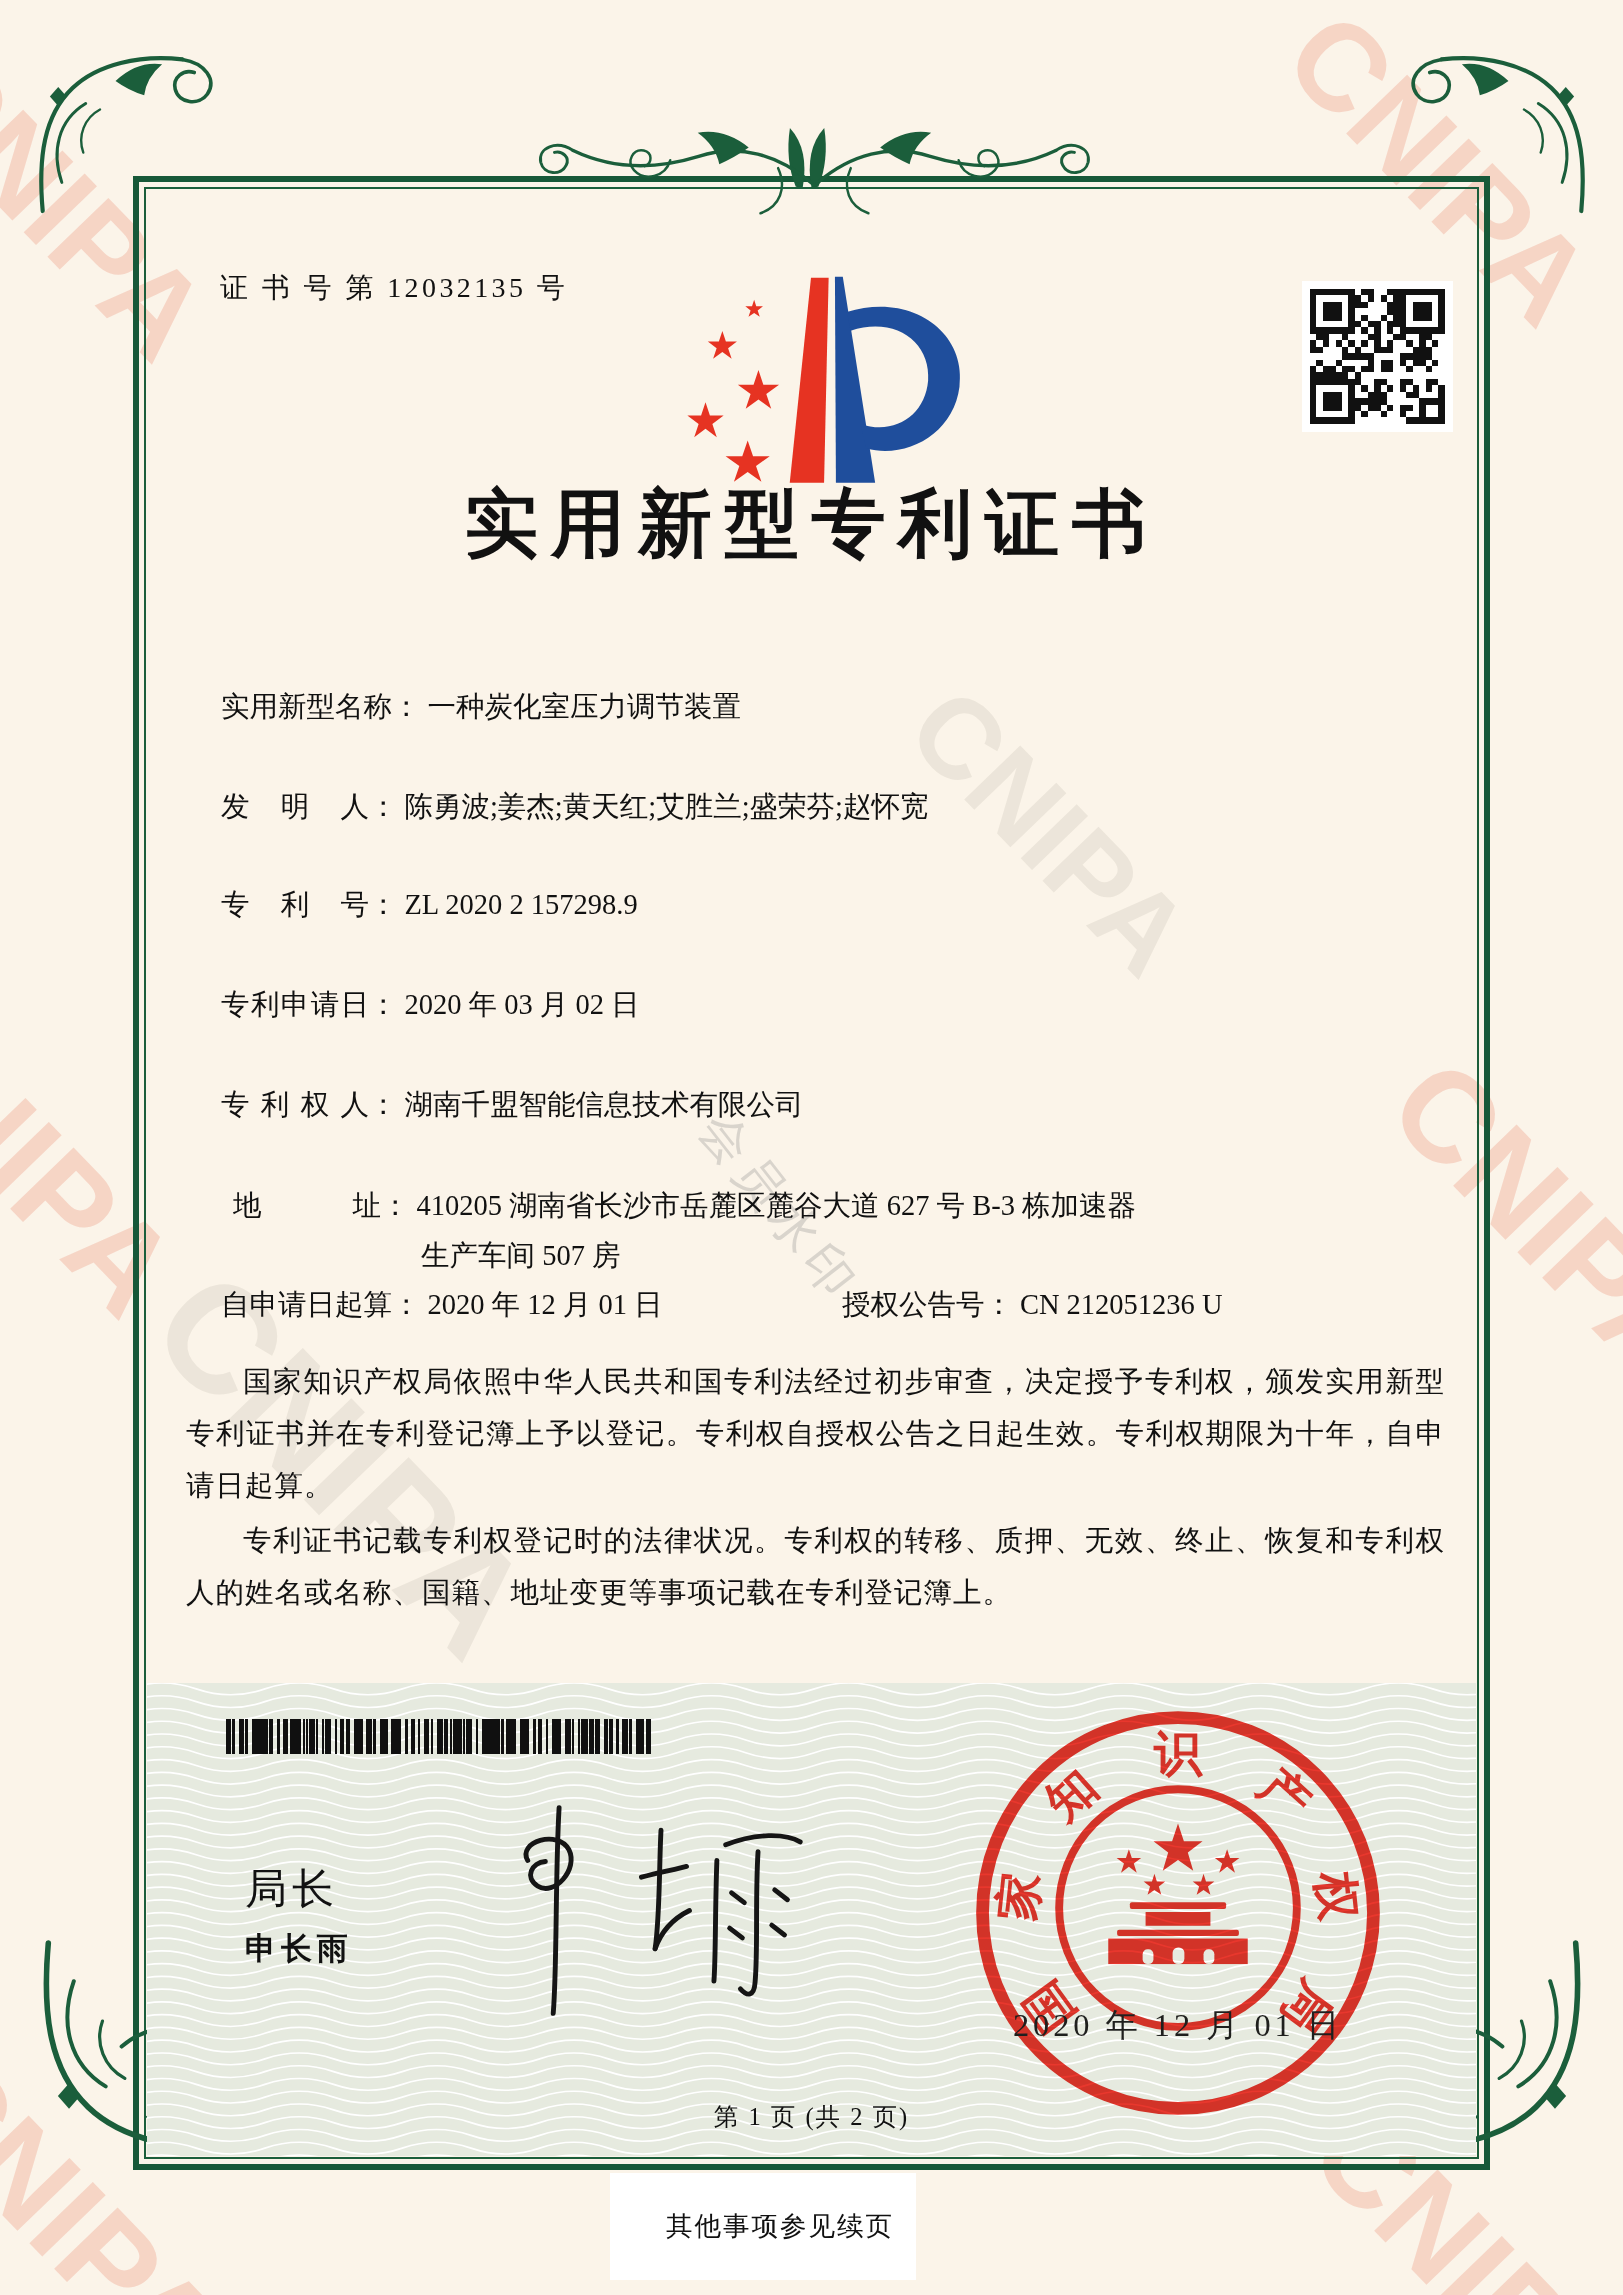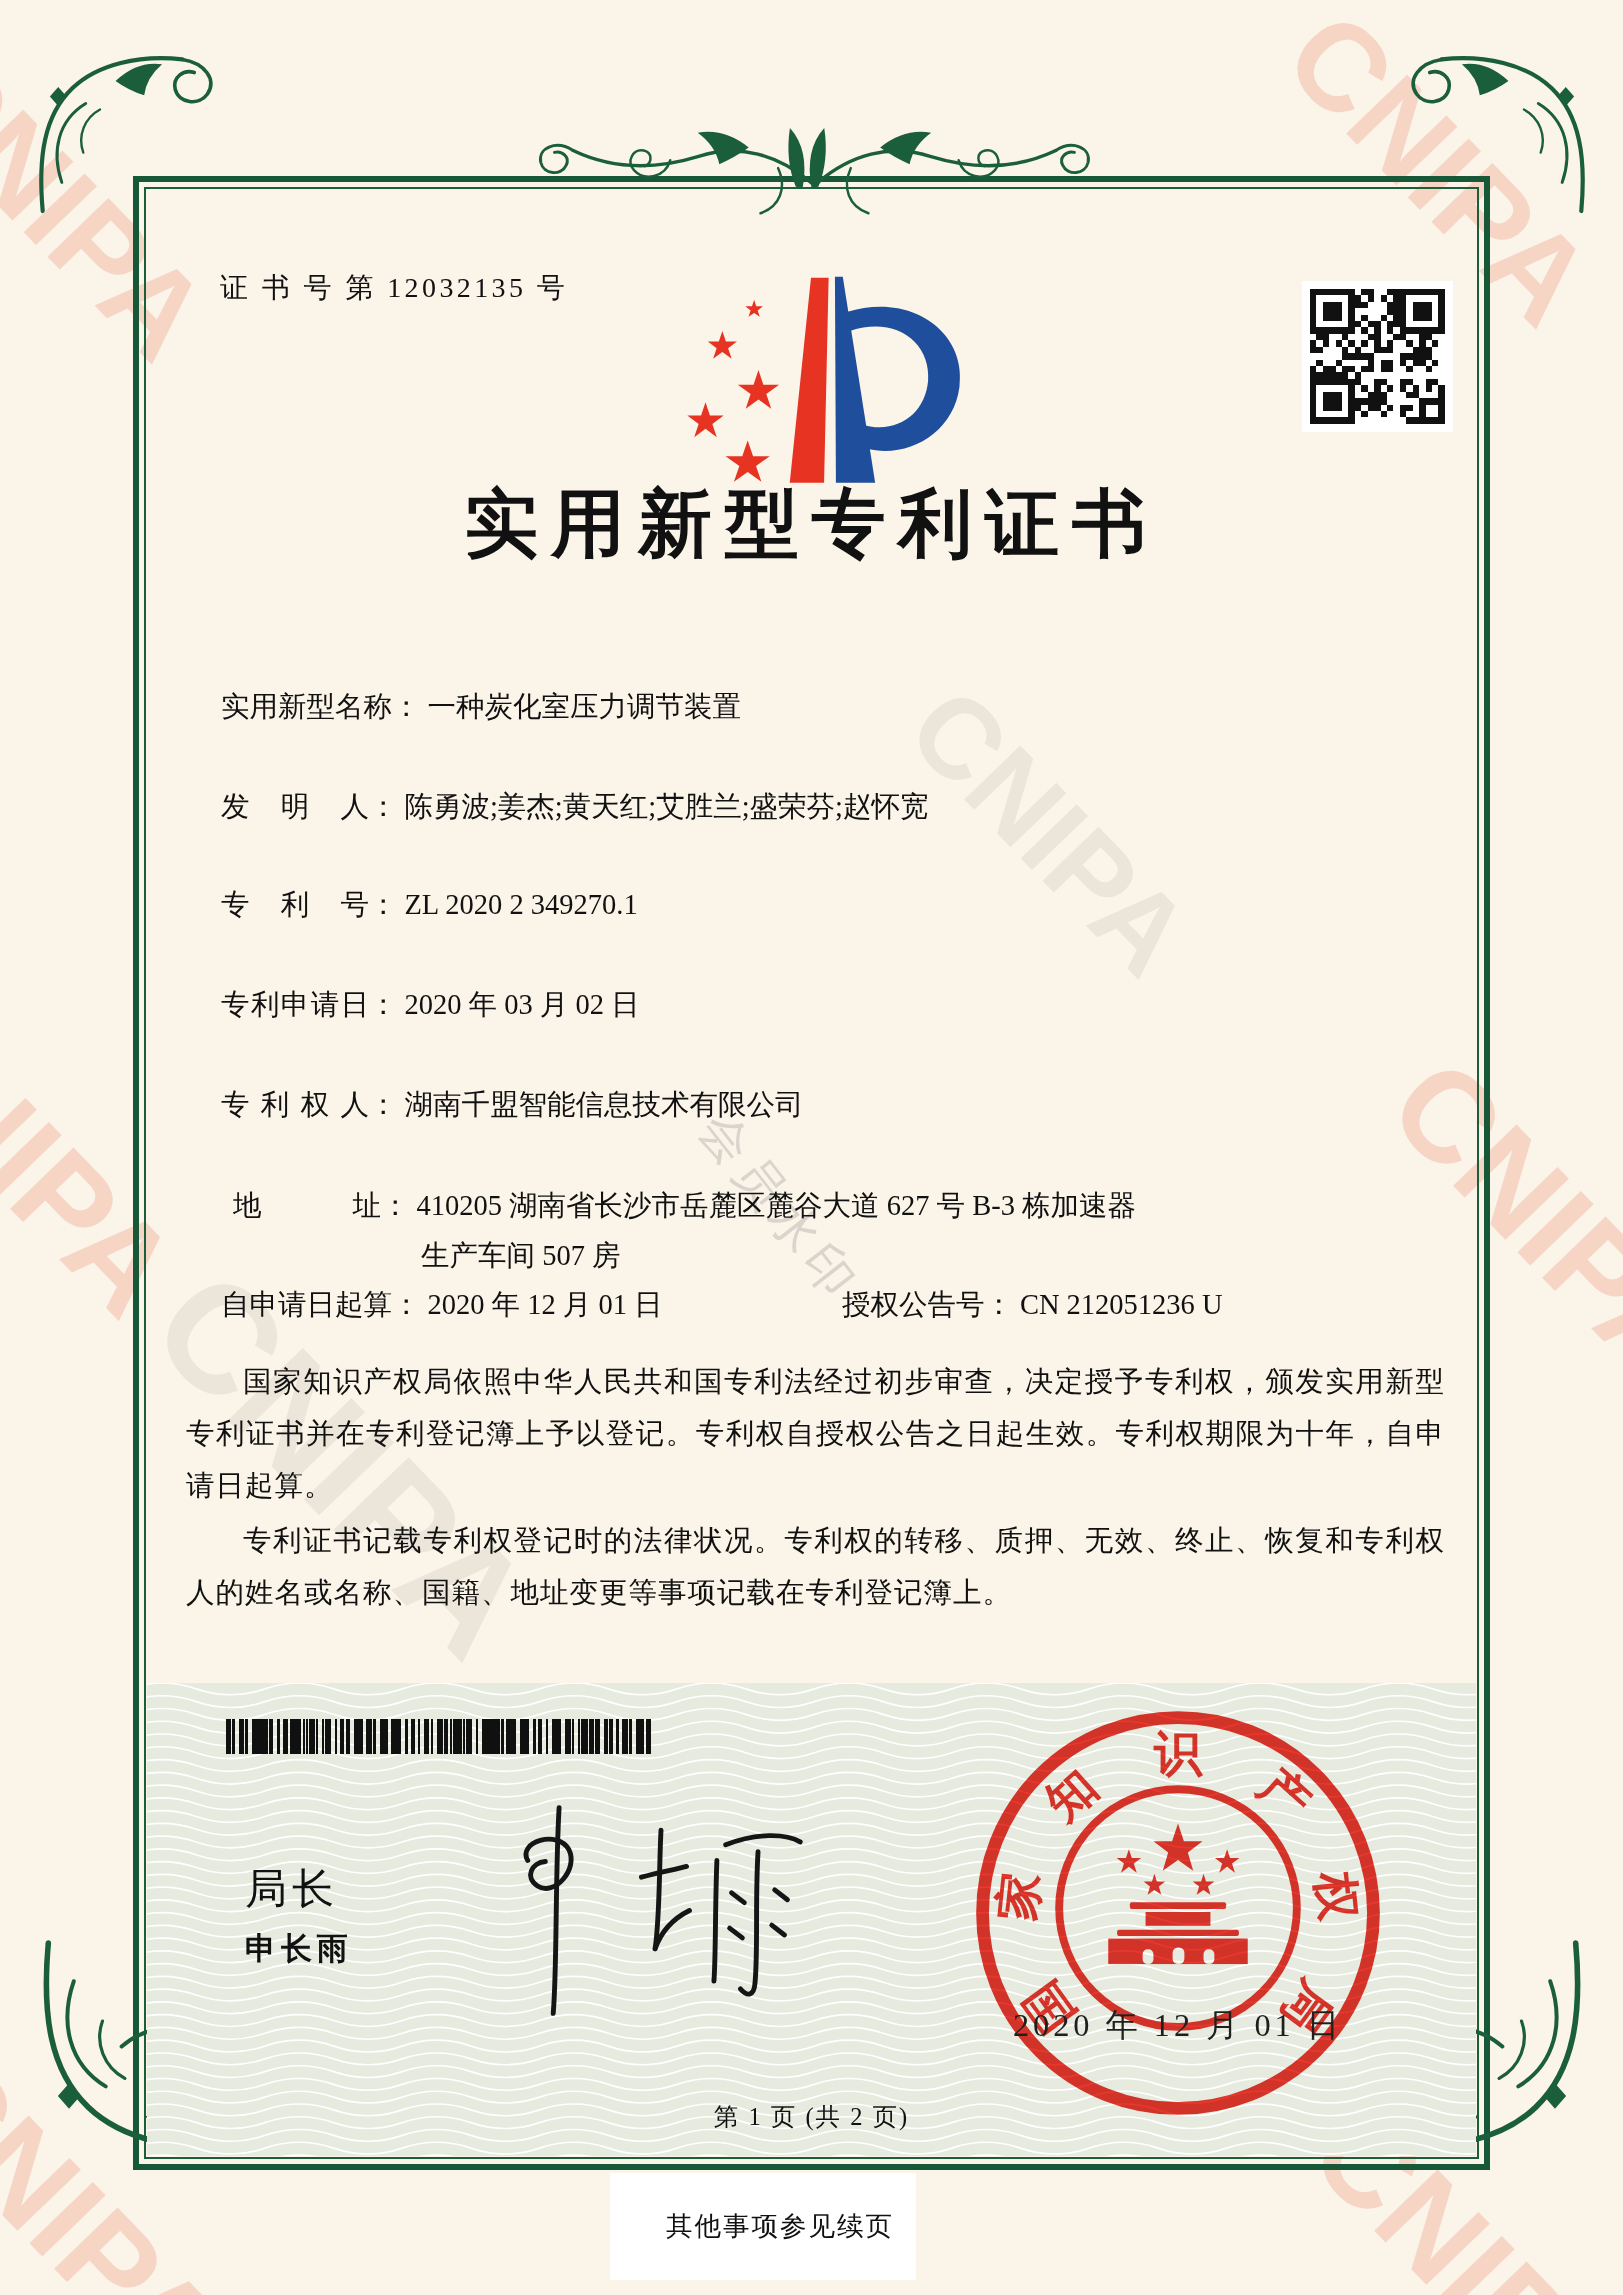--- a/index.html
+++ b/index.html
@@ -618,21 +618,21 @@
 
   <div class="title">实用新型专利证书</div>
 
   <div class="frow r0">
     <span class="lbl">实用新型名称</span><span class="colon">：</span><span class="val">一种炭化室压力调节装置</span>
   </div>
   <div class="frow r1">
     <span class="lbl">发明人</span><span class="colon">：</span><span class="val">陈勇波;姜杰;黄天红;艾胜兰;盛荣芬;赵怀宽</span>
   </div>
   <div class="frow r2">
-    <span class="lbl">专利号</span><span class="colon">：</span><span class="val">ZL 2020 2 349270.1</span>
+    <span class="lbl">专利号</span><span class="colon">：</span><span class="val">ZL 2020 2 157298.9</span>
   </div>
   <div class="frow r3">
     <span class="lbl">专利申请日</span><span class="colon">：</span><span class="val">2020 年 03 月 02 日</span>
   </div>
   <div class="frow r4">
     <span class="lbl">专利权人</span><span class="colon">：</span><span class="val">湖南千盟智能信息技术有限公司</span>
   </div>
   <div class="frow r5">
     <span class="lbl">地址</span><span class="colon">：</span><span class="val">410205  湖南省长沙市岳麓区麓谷大道 627 号 B-3 栋加速器</span>
   </div>

